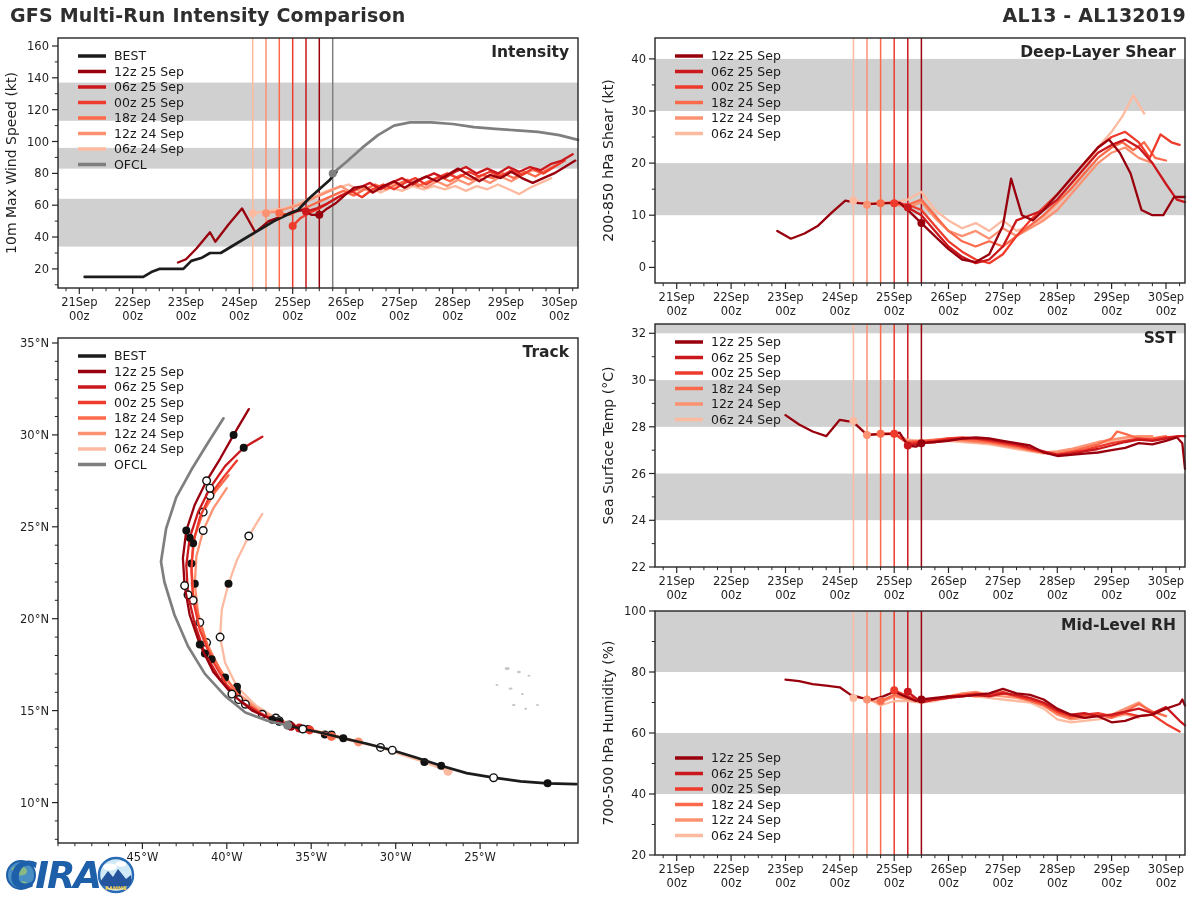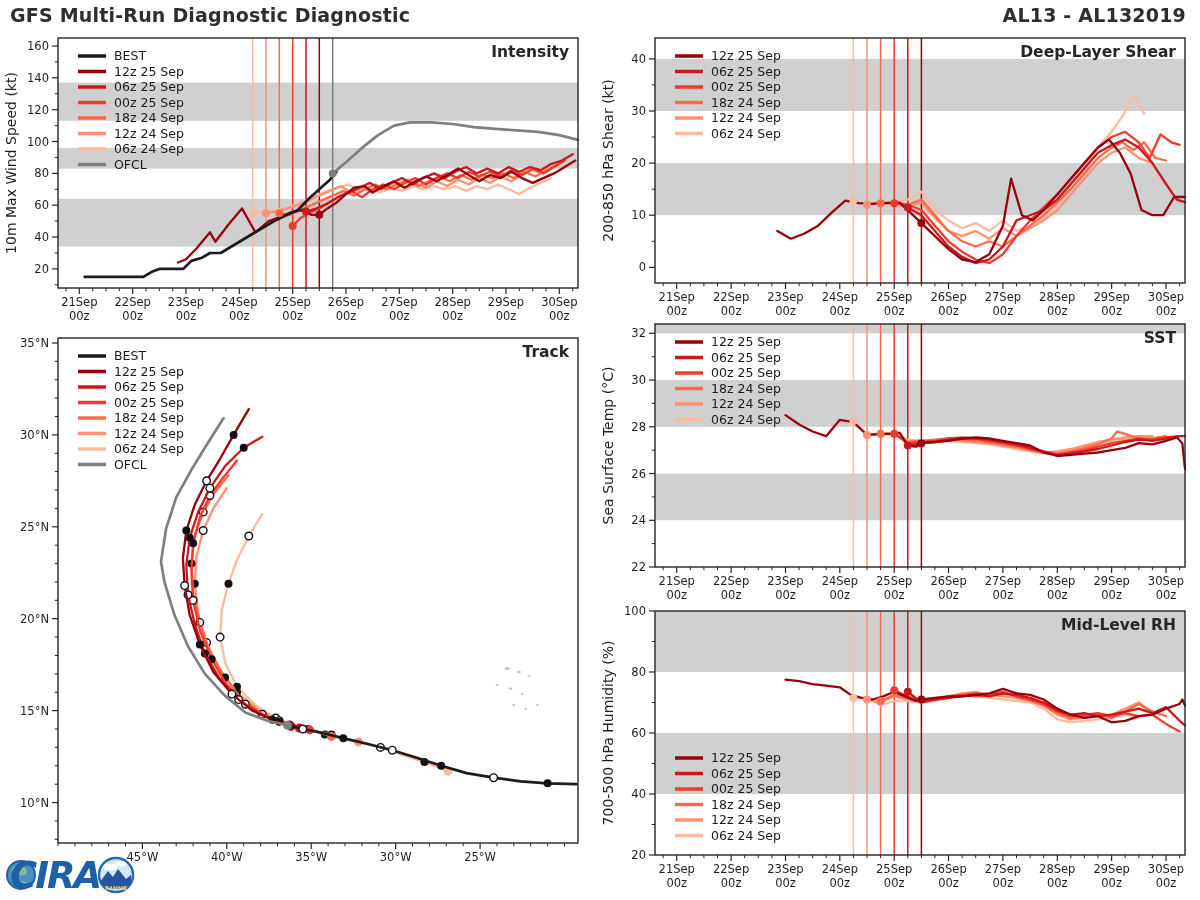--- a/index.html
+++ b/index.html
@@ -8,21 +8,21 @@
   .hdr{position:absolute;top:4px;font-size:19px;font-weight:bold;color:#2e2e2e;letter-spacing:.2px}
   #title{left:10px}
   #stormid{right:14px;text-align:center}
   #charts{position:absolute;left:0;top:0}
   #logo{position:absolute;left:4px;top:844px}
 </style>
 </head>
 <body>
 
 <div id="app">
-  <div id="title" class="hdr">GFS Multi-Run Diagnostic Diagnostic</div>
+  <div id="title" class="hdr">GFS Multi-Run Intensity Comparison</div>
   <div id="stormid" class="hdr">AL13 - AL132019</div>
   <svg id="charts" width="1200" height="900">
       <g>
         <rect x="58" y="198.8" width="520" height="47.8" fill="#d0d0d0"></rect>
         <rect x="58" y="147.9" width="520" height="20.7" fill="#d0d0d0"></rect>
         <rect x="58" y="82.6" width="520" height="38.2" fill="#d0d0d0"></rect>
         <line x1="252.7" y1="38.0" x2="252.7" y2="288.0" stroke="#fcbba1" stroke-width="1.5"></line>
         <line x1="266.0" y1="38.0" x2="266.0" y2="288.0" stroke="#fc9272" stroke-width="1.5"></line>
         <line x1="279.3" y1="38.0" x2="279.3" y2="288.0" stroke="#fb6a4a" stroke-width="1.5"></line>
         <line x1="292.7" y1="38.0" x2="292.7" y2="288.0" stroke="#ef3b2c" stroke-width="1.5"></line>

